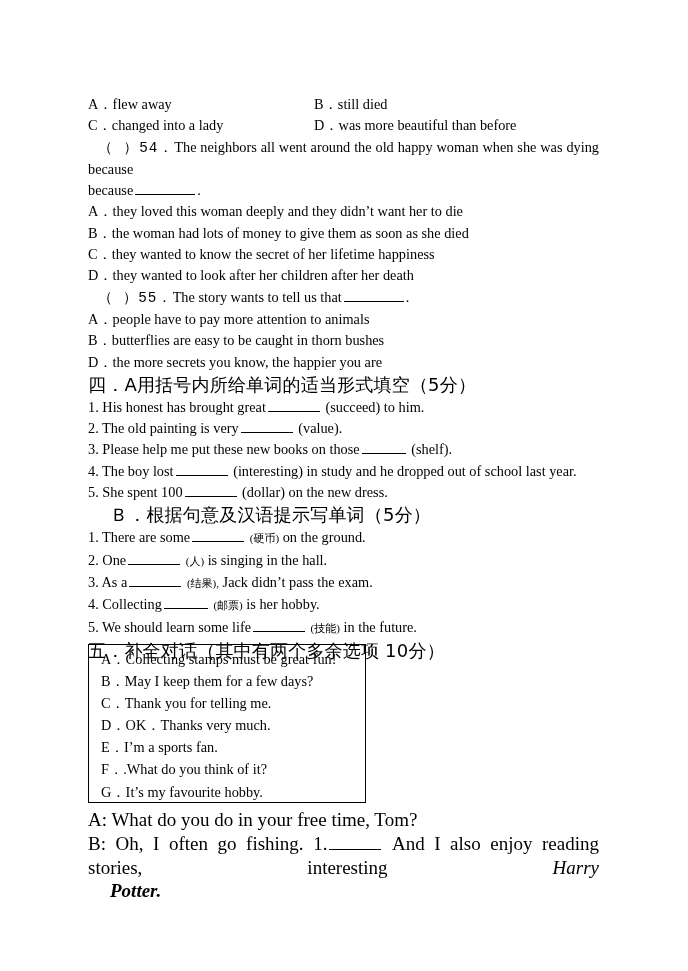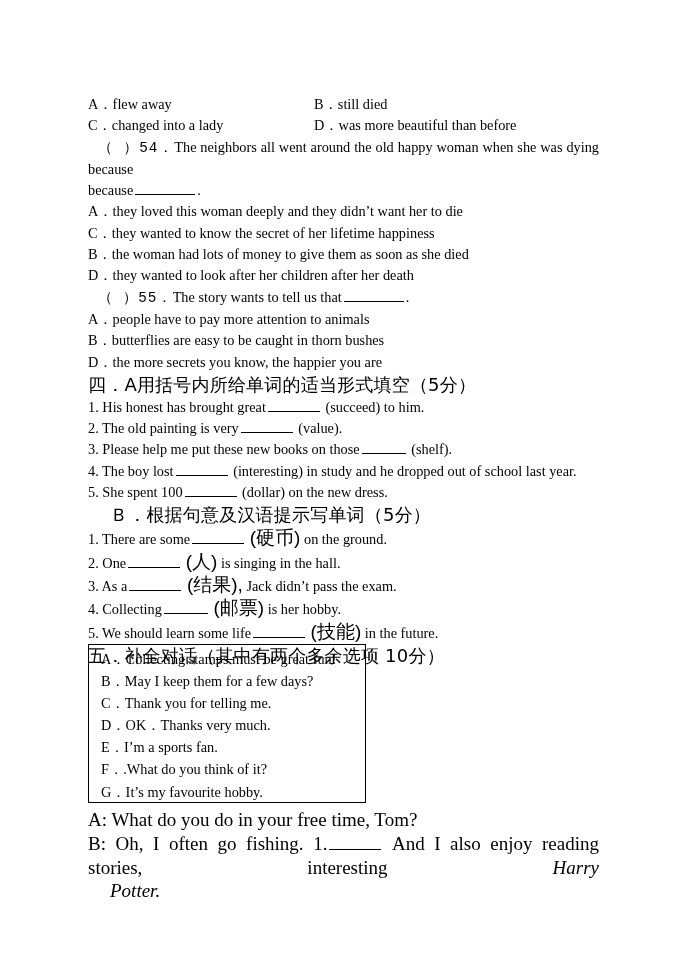--- a/index.html
+++ b/index.html
@@ -50,22 +50,22 @@
     font-family: "DejaVu Sans", "Liberation Sans", sans-serif;
     font-size: 18px;
     line-height: 24px;
     letter-spacing: 0.2px;
     white-space: nowrap;
   }
   .cn-head.indent {
     padding-left: 22px;
   }
   .cn-inline {
-    font-family: Liberation Sans, sans-serif;
-    font-size: 19px;
+    font-family: Liberation Serif, serif;
+    font-size: 11px;
   }
   .q-marker {
     padding-left: 10px;
   }
   .blank {
     display: inline-block;
     border-bottom: 1px solid #000;
     vertical-align: baseline;
     height: 0.92em;
     margin: 0 2px;
@@ -98,20 +98,21 @@
   .dialog .d-line {
     font-size: 19px;
     line-height: 23.6px;
   }
   .dialog .d-justify {
     text-align: justify;
     text-align-last: justify;
   }
   .dialog .d-cont {
     padding-left: 22px;
+    font-weight: bold;
   }
   em { font-style: italic; }
   .wide-paren { letter-spacing: 1px; font-family: Liberation Mono, monospace; }
 </style>
 </head>
 <body>
 
 <div class="page">
 
   <div class="content">
@@ -125,22 +126,22 @@
       <span class="col-b">D．was more beautiful than before</span>
     </div>
 
     <div class="line justified">
       <span class="q-marker wide-paren">（    ）54．</span><span>The neighbors all went around the old happy woman when she was dying because</span>
     </div>
     <div class="line">
       <span>because</span><span class="blank bl-lg"></span><span>.</span>
     </div>
     <div class="line">A．they loved this woman deeply and they didn’t want her to die</div>
+    <div class="line">B．the woman had lots of money to give them as soon as she died</div>
     <div class="line">C．they wanted to know the secret of her lifetime happiness</div>
-    <div class="line">B．the woman had lots of money to give them as soon as she died</div>
     <div class="line">D．they wanted to look after her children after her death</div>
 
     <div class="line">
       <span class="q-marker wide-paren">（    ）55．</span><span>The story wants to tell us that</span><span class="blank bl-lg"></span><span>.</span>
     </div>
     <div class="line">A．people have to pay more attention to animals</div>
     <div class="line">B．butterflies are easy to be caught in thorn bushes</div>
     <div class="line">D．the more secrets you know, the happier you are</div>
 
     <div class="cn-head">四．A用括号内所给单词的适当形式填空（5分）</div>

